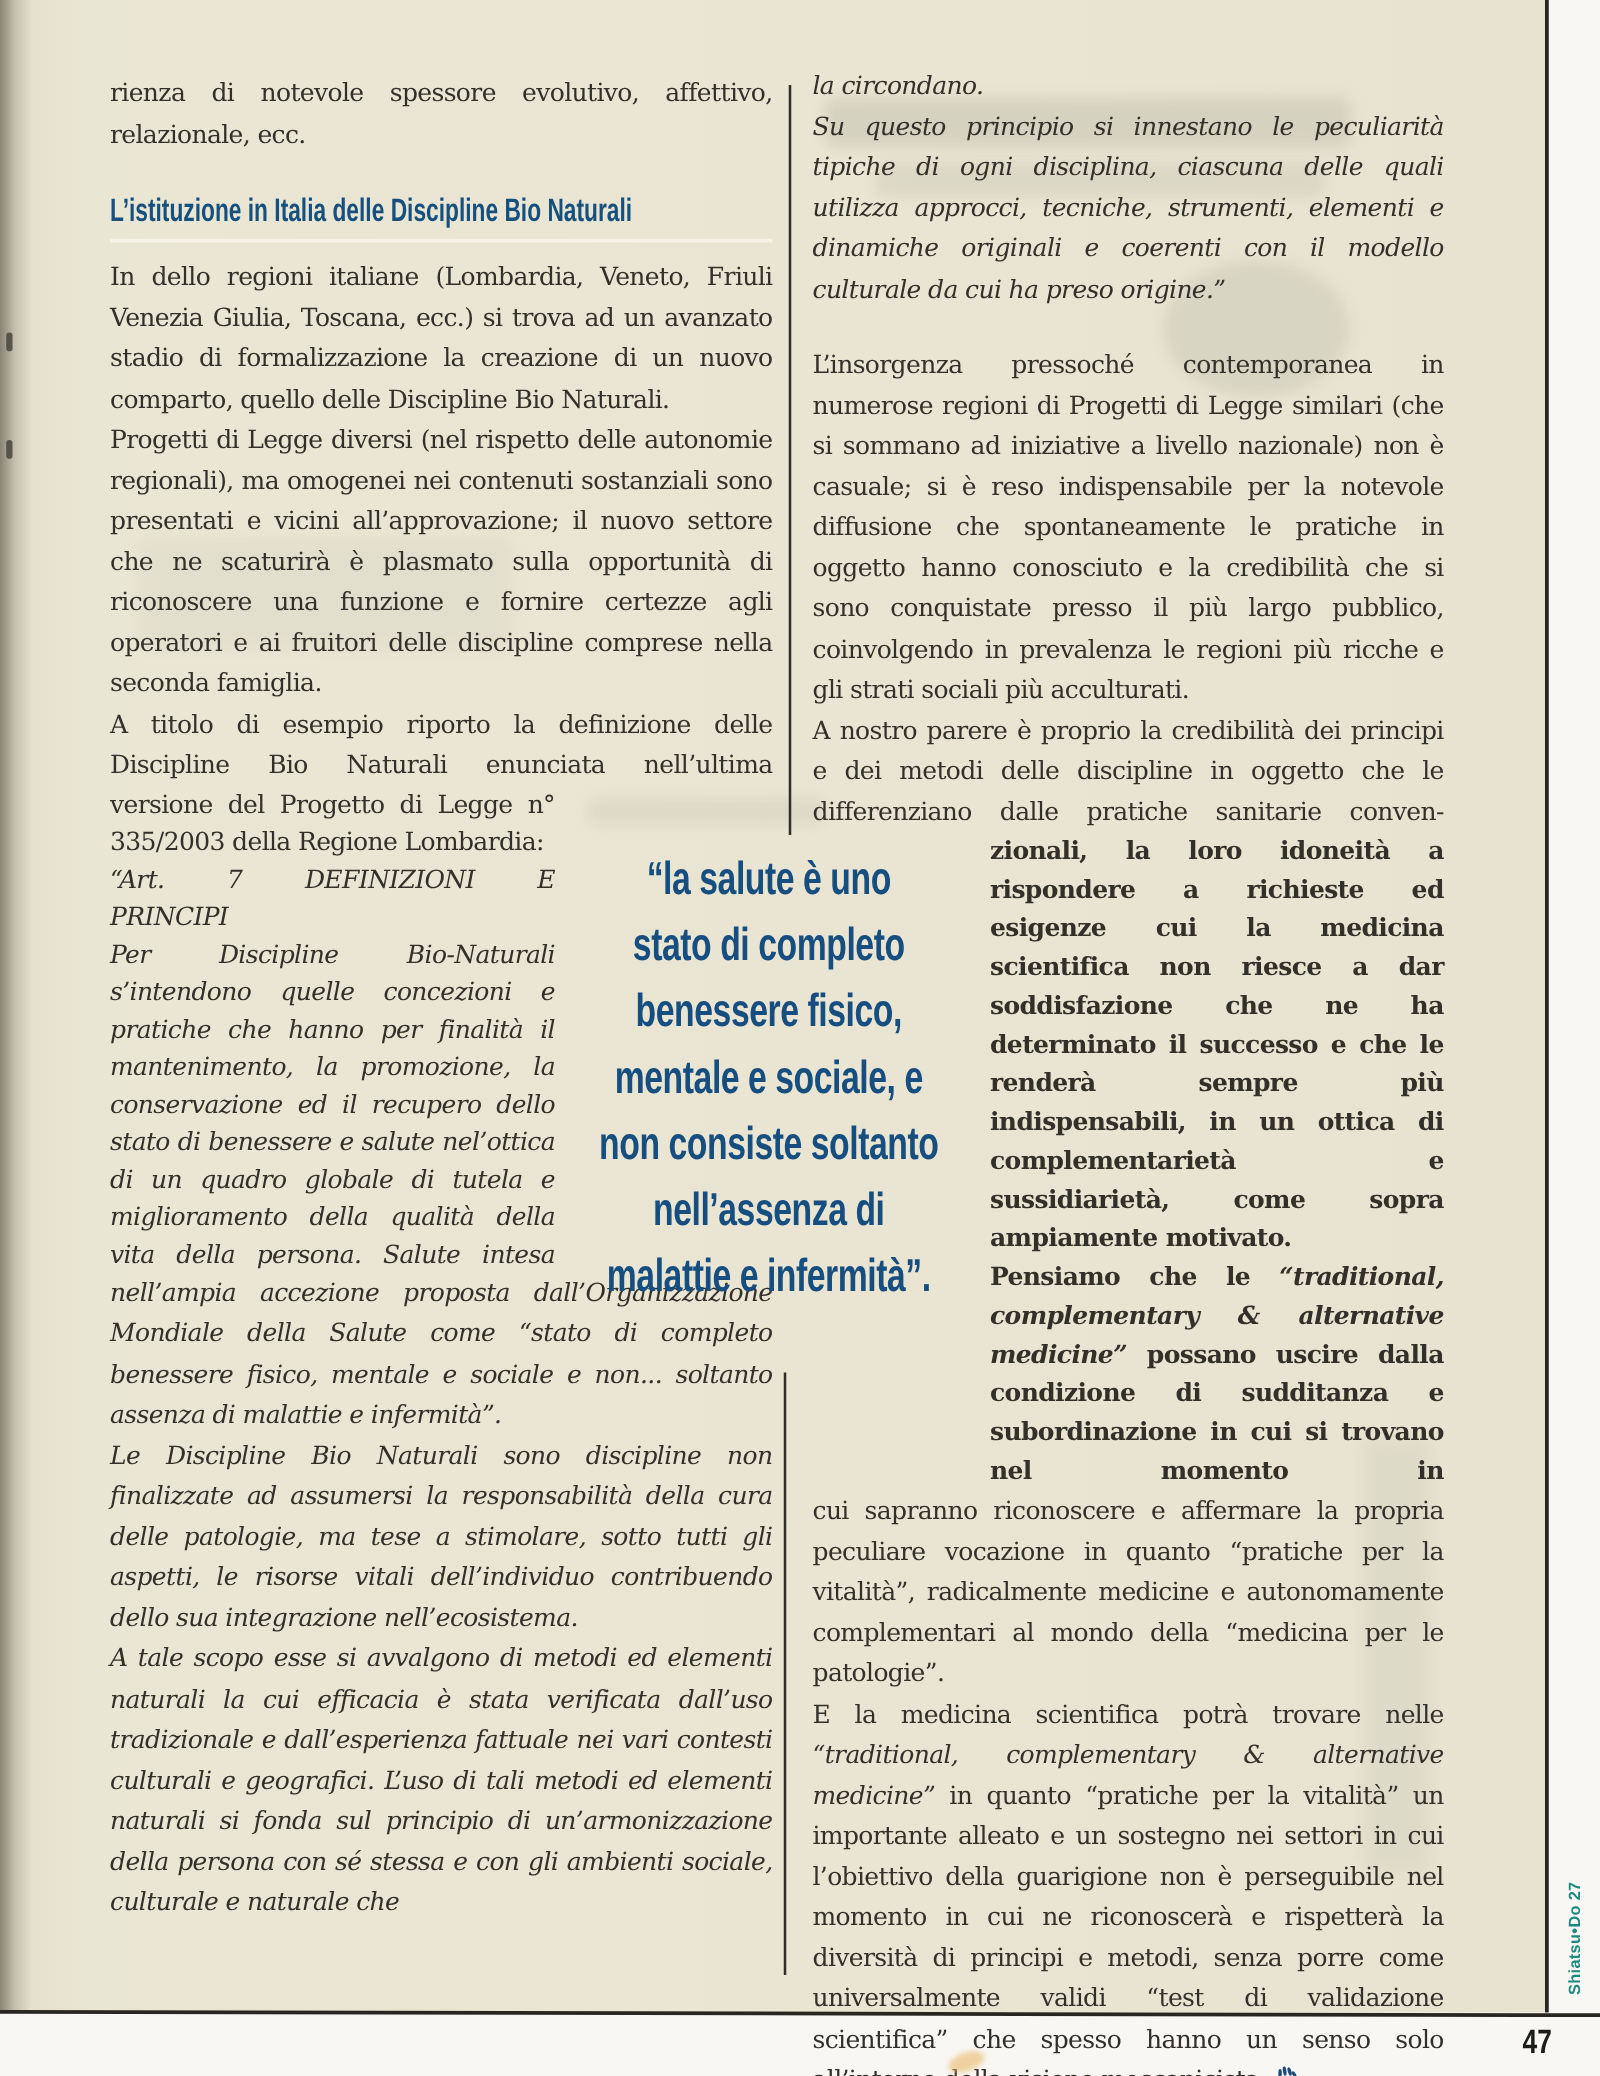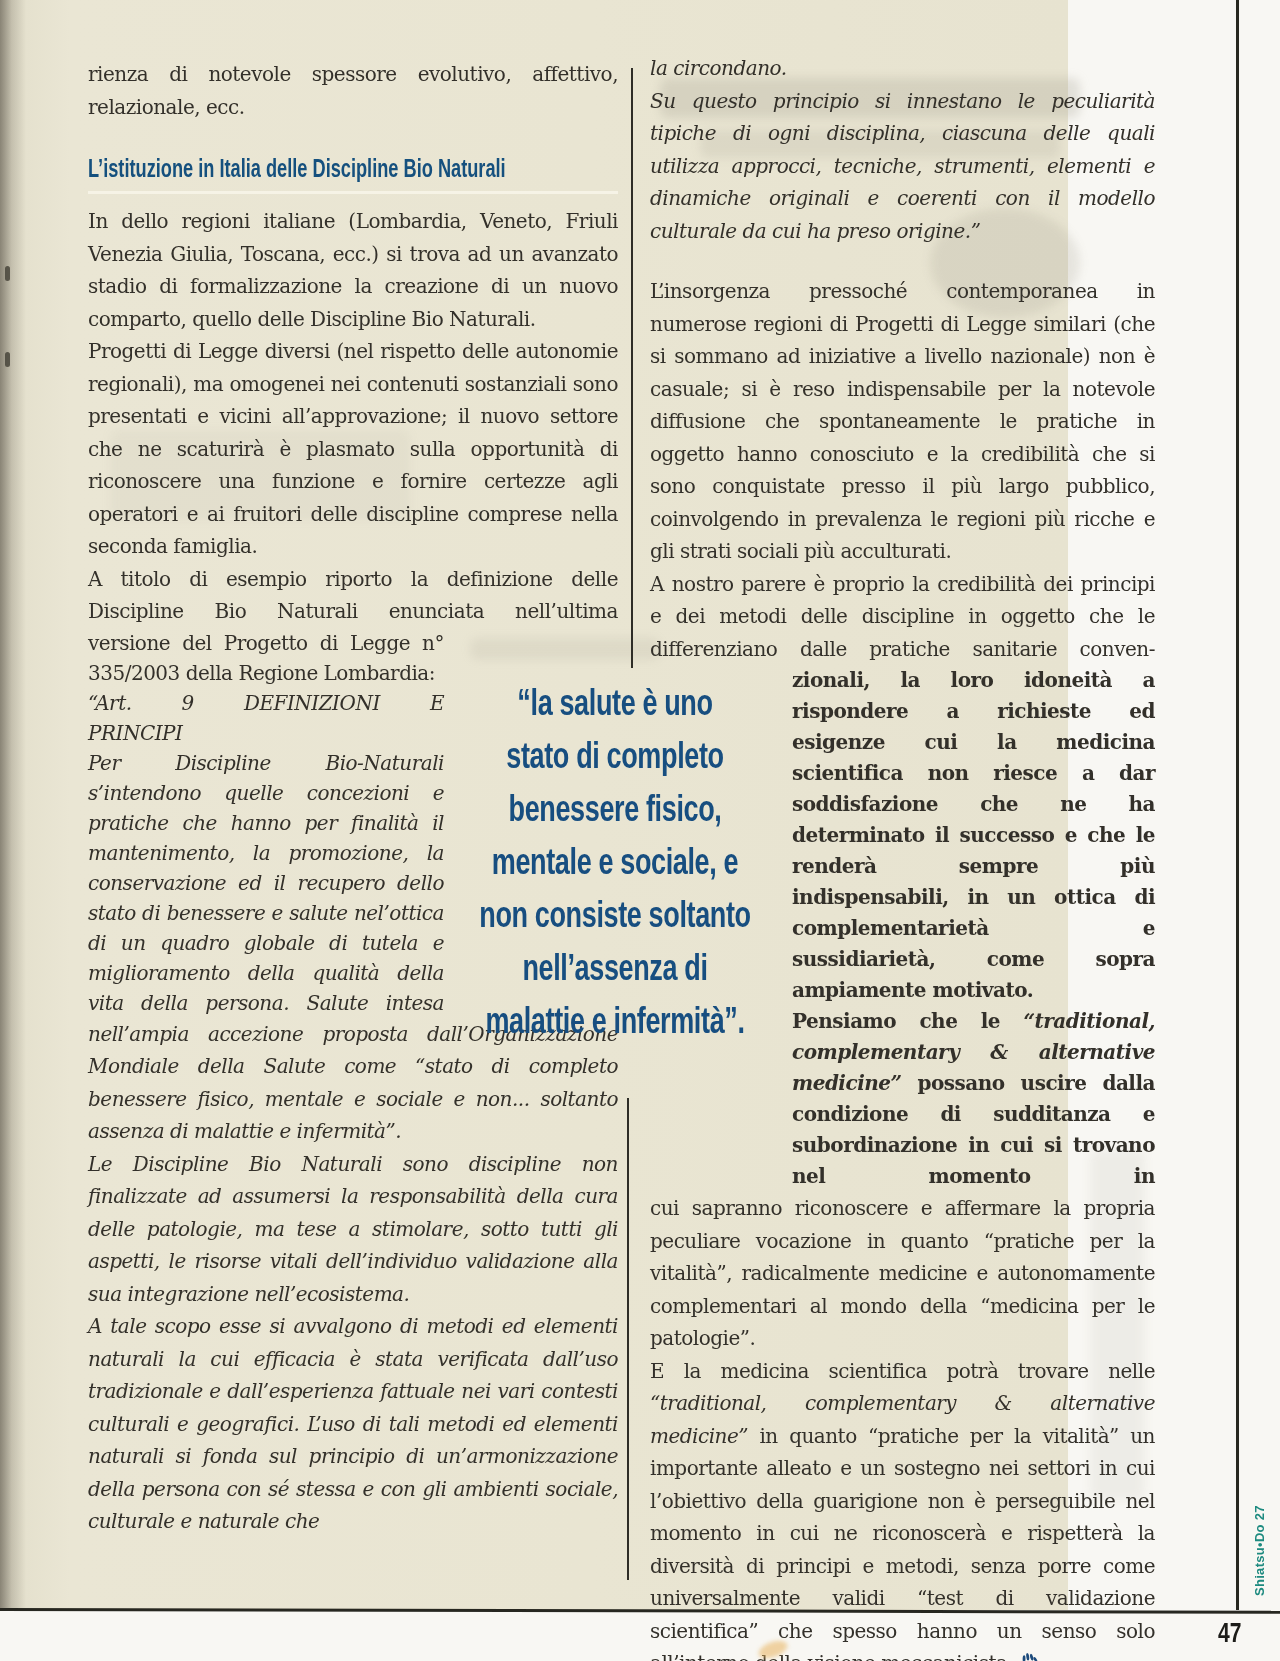--- a/index.html
+++ b/index.html
@@ -1,19 +1,19 @@
 <!DOCTYPE html>
 <html lang="it"><head>
 <meta charset="utf-8">
 <style>
   html,body{margin:0;padding:0;background:#f7f6f2;}
   .screen{position:relative;width:1280px;height:1661px;background:#f8f7f3;overflow:hidden;
           font-family:"DejaVu Serif",serif;}
   
-  .paper{position:absolute;left:0;top:0;width:1068px;height:1610px;
+  .paper{position:absolute;left:0;top:0;width:1236px;height:1610px;
          background:linear-gradient(90deg,#d9d4c0 0,#e5e1ce 26px,#eae6d4 70px,#e9e5d2 55%,#e7e3d0 100%);}
   .binding{position:absolute;left:0;top:0;width:26px;height:1610px;
            background:linear-gradient(90deg,rgba(58,53,44,.50),rgba(58,53,44,.16) 45%,rgba(58,53,44,0));}
   .staple{position:absolute;width:5px;height:15px;border-radius:3px;background:#413e35;opacity:.8;}
   .rule-right{position:absolute;left:1236px;top:0;width:3px;height:1610px;background:#272720;}
   .rule-bottom{position:absolute;left:0;top:1608px;width:1280px;height:3px;background:#272720;
                transform:rotate(.12deg);transform-origin:left center;}
   
   .ghost{position:absolute;background:rgba(164,160,142,.26);filter:blur(5px);border-radius:8px;}
 
@@ -78,26 +78,26 @@
 
     <div class="col col-left">
       <p>rienza di notevole spessore evolutivo, affettivo, relazionale, ecc.</p>
       <h1 class="headline">L’istituzione in Italia delle Discipline Bio Naturali</h1>
       <div class="head-underline"></div>
       <p>In dello regioni italiane (Lombardia, Veneto, Friuli Venezia Giulia, Toscana, ecc.) si trova ad un avanzato stadio di formalizzazione la creazione di un nuovo comparto, quello delle Discipline Bio Naturali.</p>
       <p>Progetti di Legge diversi (nel rispetto delle autonomie regionali), ma omogenei nei contenuti sostanziali sono presentati e vicini all’approvazione; il nuovo settore che ne scaturirà è plasmato sulla opportunità di riconoscere una funzione e fornire certezze agli operatori e ai fruitori delle discipline comprese nella seconda famiglia.</p>
       <p class="stretch">A titolo di esempio riporto la definizione delle Discipline Bio Naturali enunciata nell’ultima</p>
       <div class="narrow-left">
         <p>versione del Progetto di Legge n° 335/2003 della Regione Lombardia:</p>
-        <p class="it art-title stretch">“Art. 9 DEFINIZIONI E</p>
+        <p class="it art-title stretch">“Art. 7 DEFINIZIONI E</p>
         <p class="it">PRINCIPI</p>
         <p class="it stretch">Per Discipline Bio-Naturali s’intendono quelle concezioni e pratiche che hanno per finalità il mantenimento, la promozione, la conservazione ed il recupero dello stato di benessere e salute nel’ottica di un quadro globale di tutela e miglioramento della qualità della vita della persona. Salute intesa</p>
       </div>
       <p class="it">nell’ampia accezione proposta dall’Organizzazione Mondiale della Salute come “stato di completo benessere fisico, mentale e sociale e non... soltanto assenza di malattie e infermità”.</p>
-      <p class="it">Le Discipline Bio Naturali sono discipline non finalizzate ad assumersi la responsabilità della cura delle patologie, ma tese a stimolare, sotto tutti gli aspetti, le risorse vitali dell’individuo validazione alla sua integrazione nell’ecosistema.</p>
+      <p class="it">Le Discipline Bio Naturali sono discipline non finalizzate ad assumersi la responsabilità della cura delle patologie, ma tese a stimolare, sotto tutti gli aspetti, le risorse vitali dell’individuo contribuendo dello sua integrazione nell’ecosistema.</p>
       <p class="it">A tale scopo esse si avvalgono di metodi ed elementi naturali la cui efficacia è stata verificata dall’uso tradizionale e dall’esperienza fattuale nei vari contesti culturali e geografici. L’uso di tali metodi ed elementi naturali si fonda sul principio di un’armonizzazione della persona con sé stessa e con gli ambienti sociale, culturale e naturale che</p>
     </div>
 
     <div class="col col-right">
       <div class="quote-open">
         <p class="it">la circondano.</p>
         <p class="it">Su questo principio si innestano le peculiarità tipiche di ogni disciplina, ciascuna delle quali utilizza approcci, tecniche, strumenti, elementi e dinamiche originali e coerenti con il modello culturale da cui ha preso origine.”</p>
       </div>
       <p>L’insorgenza pressoché contemporanea in numerose regioni di Progetti di Legge similari (che si sommano ad iniziative a livello nazionale) non è casuale; si è reso indispensabile per la notevole diffusione che spontaneamente le pratiche in oggetto hanno conosciuto e la credibilità che si sono conquistate presso il più largo pubblico, coinvolgendo in prevalenza le regioni più ricche e gli strati sociali più acculturati.</p>
       <p class="stretch">A nostro parere è proprio la credibilità dei principi e dei metodi delle discipline in oggetto che le differenziano dalle pratiche sanitarie conven-</p>

